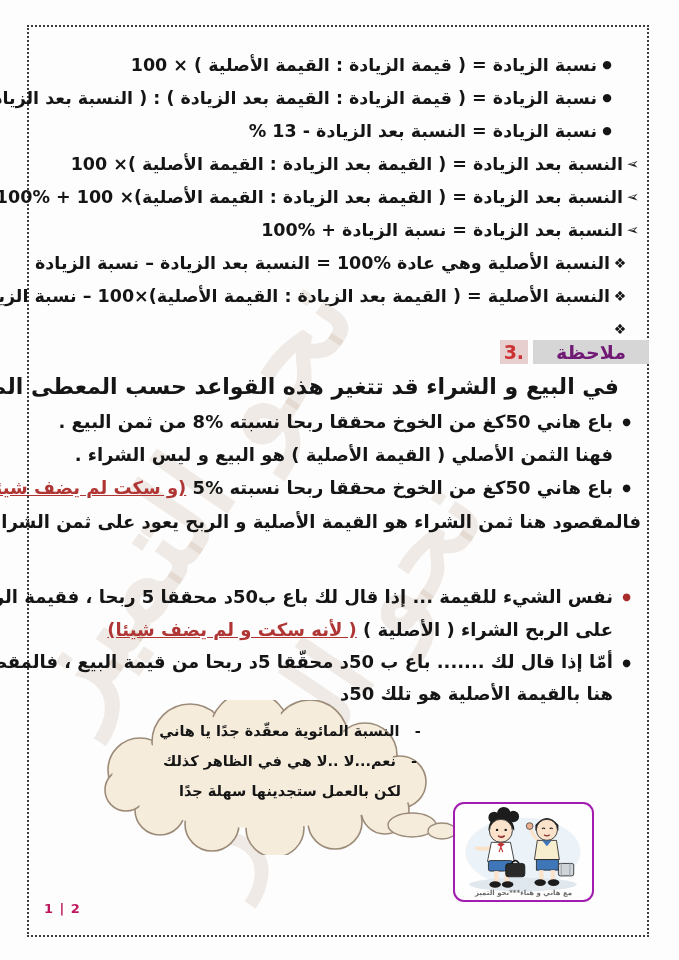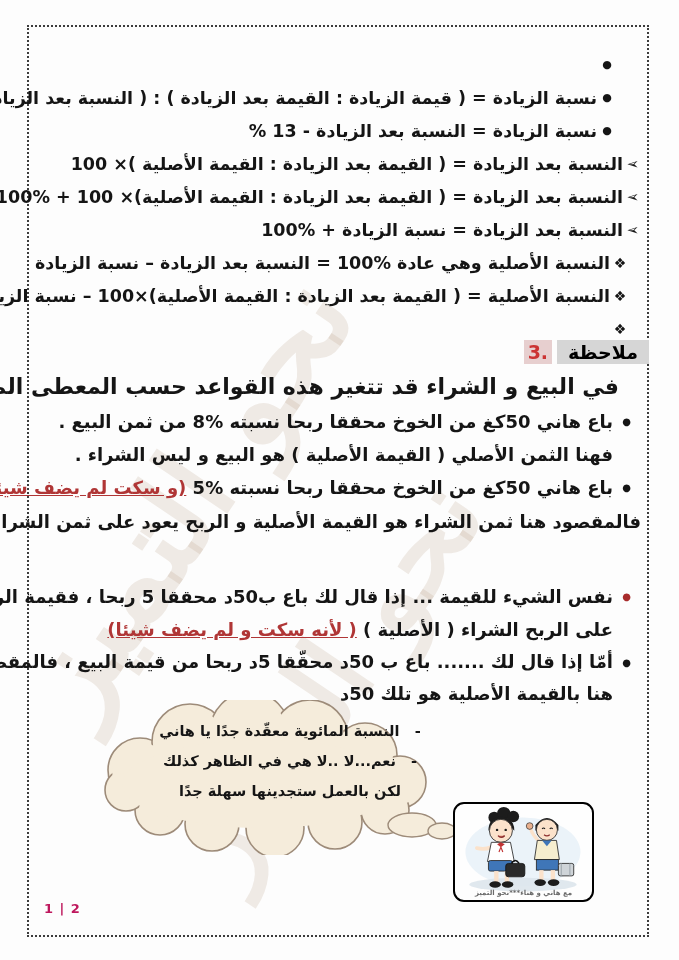--- a/index.html
+++ b/index.html
@@ -20,21 +20,21 @@
   .m-round{font-size:11px;}
   .m-arrow{font-size:15px;transform:scaleX(-1);}
   .m-diamond{font-size:14px;}
   .g1{padding-right:26px;}
   .g2{padding-right:0px;}
   .g3{padding-right:13px;}
   
   .heading{position:absolute;top:341px;right:30px;z-index:2;direction:ltr;
            font-size:19px;font-weight:bold;white-space:nowrap;}
   .heading .num{color:#cc3333;background:#e7cfcf;padding:1px 4px;}
-  .heading .ttl{color:#000000;background:#d6d6d6;padding:1px 11px;margin-left:5px;}
+  .heading .ttl{color:#701a75;background:#d6d6d6;padding:1px 23px;margin-left:5px;}
   .intro{position:absolute;top:374px;right:60px;z-index:2;direction:rtl;
          font-size:22px;font-weight:bold;white-space:nowrap;}
   .u{text-decoration:underline;}
   .red{color:#b03636;text-decoration:underline;}
   .blist{position:absolute;right:48px;left:28px;direction:rtl;z-index:2;
          font-size:18px;font-weight:bold;}
   .item{display:flex;}
   .item .marker{flex:0 0 auto;width:18px;text-align:right;font-size:10px;line-height:33px;}
   .item .lines{flex:1 1 auto;}
   .line{height:33px;line-height:33px;text-align:right;white-space:nowrap;}
@@ -44,39 +44,40 @@
         font-size:18px;font-weight:bold;}
   #item1{top:405px;} #item2{top:471px;} #concl{top:505px;}
   #item3{top:580px;} #item4{top:646px;}
   
   .bubble-svg{position:absolute;left:90px;top:700px;z-index:2;}
   .bubble-text{position:absolute;left:150px;top:716px;width:280px;z-index:3;direction:rtl;
                font-size:14.5px;font-weight:bold;text-align:center;}
   .bubble-text .bline{height:30px;line-height:30px;white-space:nowrap;}
   
   .cartoon-box{position:absolute;left:453px;top:802px;width:137px;height:96px;z-index:2;
-               background:#fefefe;border:2px solid #000000;border-radius:11px;overflow:hidden;}
+               background:#fefefe;border:2px solid #a21caf;border-radius:11px;overflow:hidden;}
   .cartoon-caption{position:absolute;left:0;bottom:3px;width:100%;text-align:center;
                    font-size:7px;color:#6a6a6a;font-weight:bold;direction:rtl;}
   .page-num{position:absolute;left:44px;top:901px;z-index:2;direction:ltr;
             font-size:13px;font-weight:bold;letter-spacing:1px;color:#be185d;}
 </style>
 </head>
 <body>
 
 <div class="page">
 
   <div class="wm wm1">نحو التميز</div>
   <div class="wm wm2">نحو التميز</div>
 
   <div class="frame"></div>
 
   <div class="formulas">
     <div class="f-line g1">
       <span class="marker m-round">●</span>
+      <span>نسبة الزيادة = ( قيمة الزيادة : القيمة الأصلية ) × 100</span>
     </div>
     <div class="f-line g1">
       <span class="marker m-round">●</span>
       <span>نسبة الزيادة = ( قيمة الزيادة : القيمة بعد الزيادة ) : ( النسبة بعد الزيادة)</span>
     </div>
     <div class="f-line g1">
       <span class="marker m-round">●</span>
       <span>نسبة الزيادة  =  النسبة بعد الزيادة -  13 %</span>
     </div>
     <div class="f-line g2">

